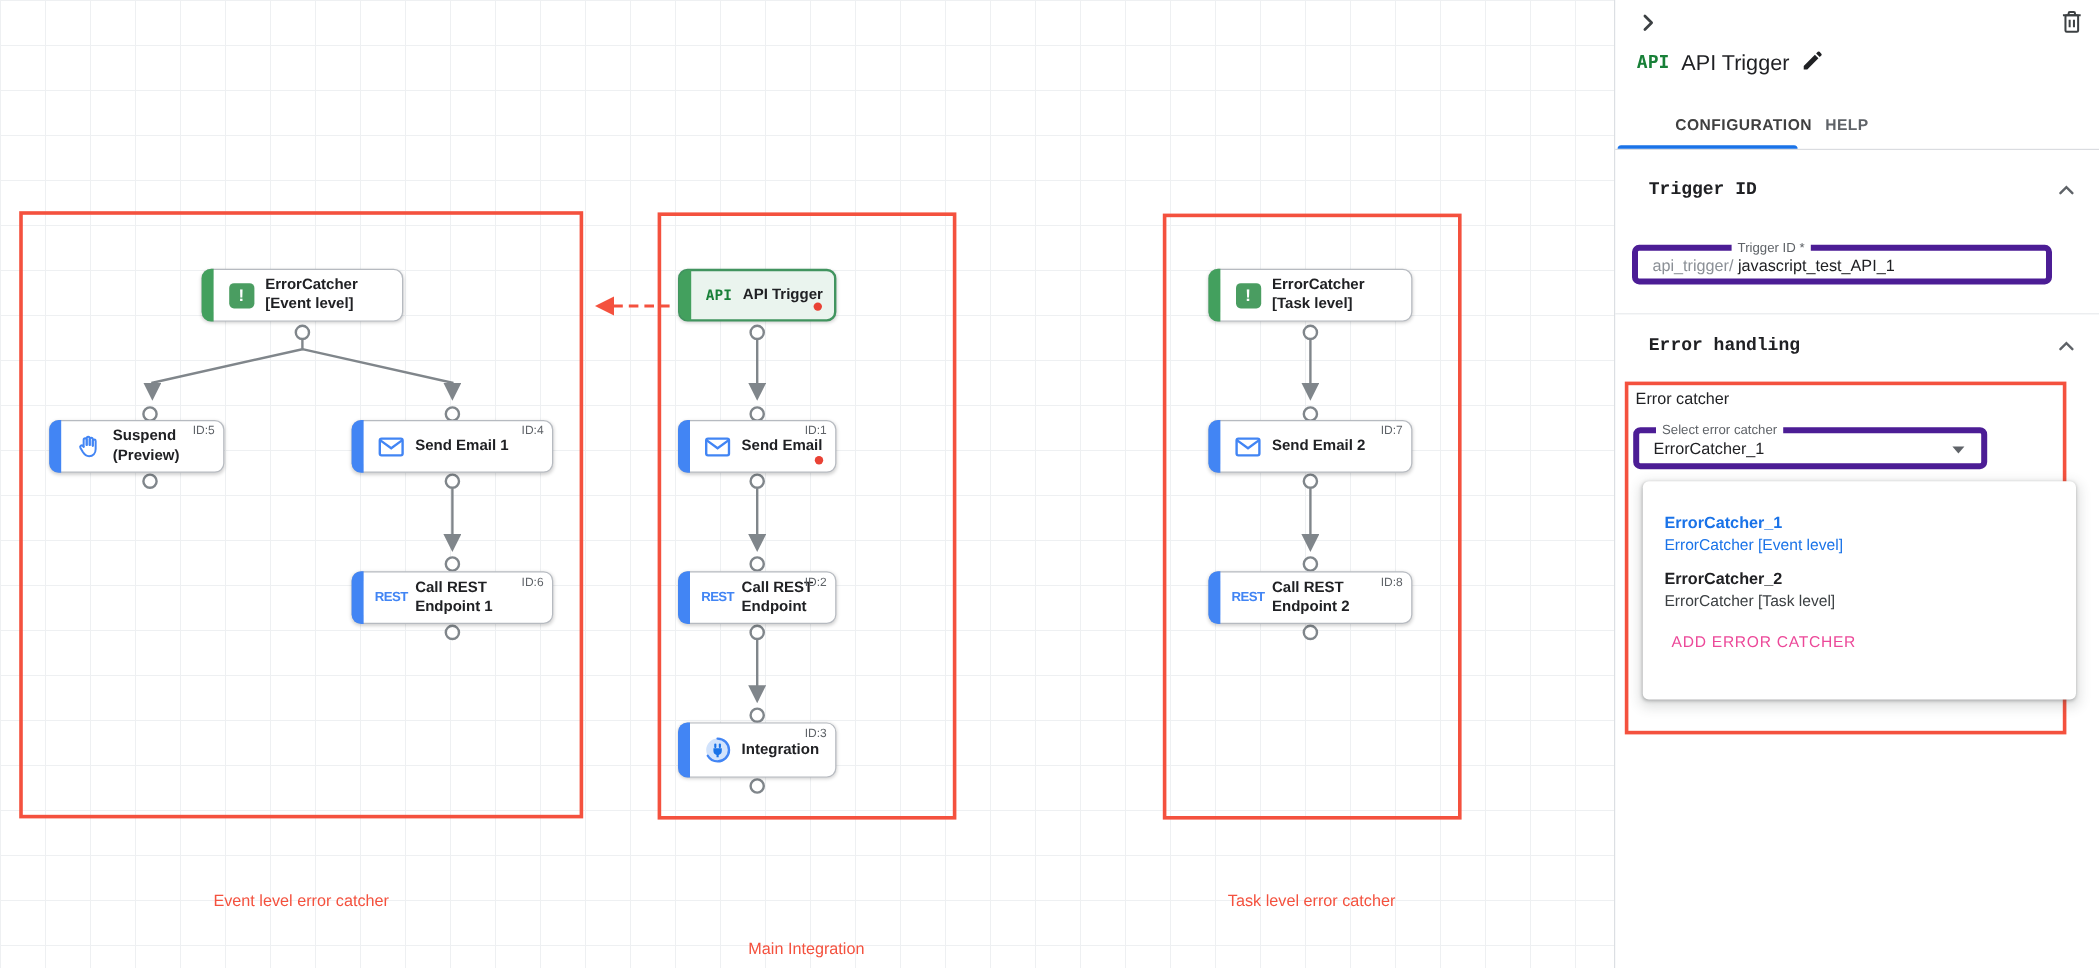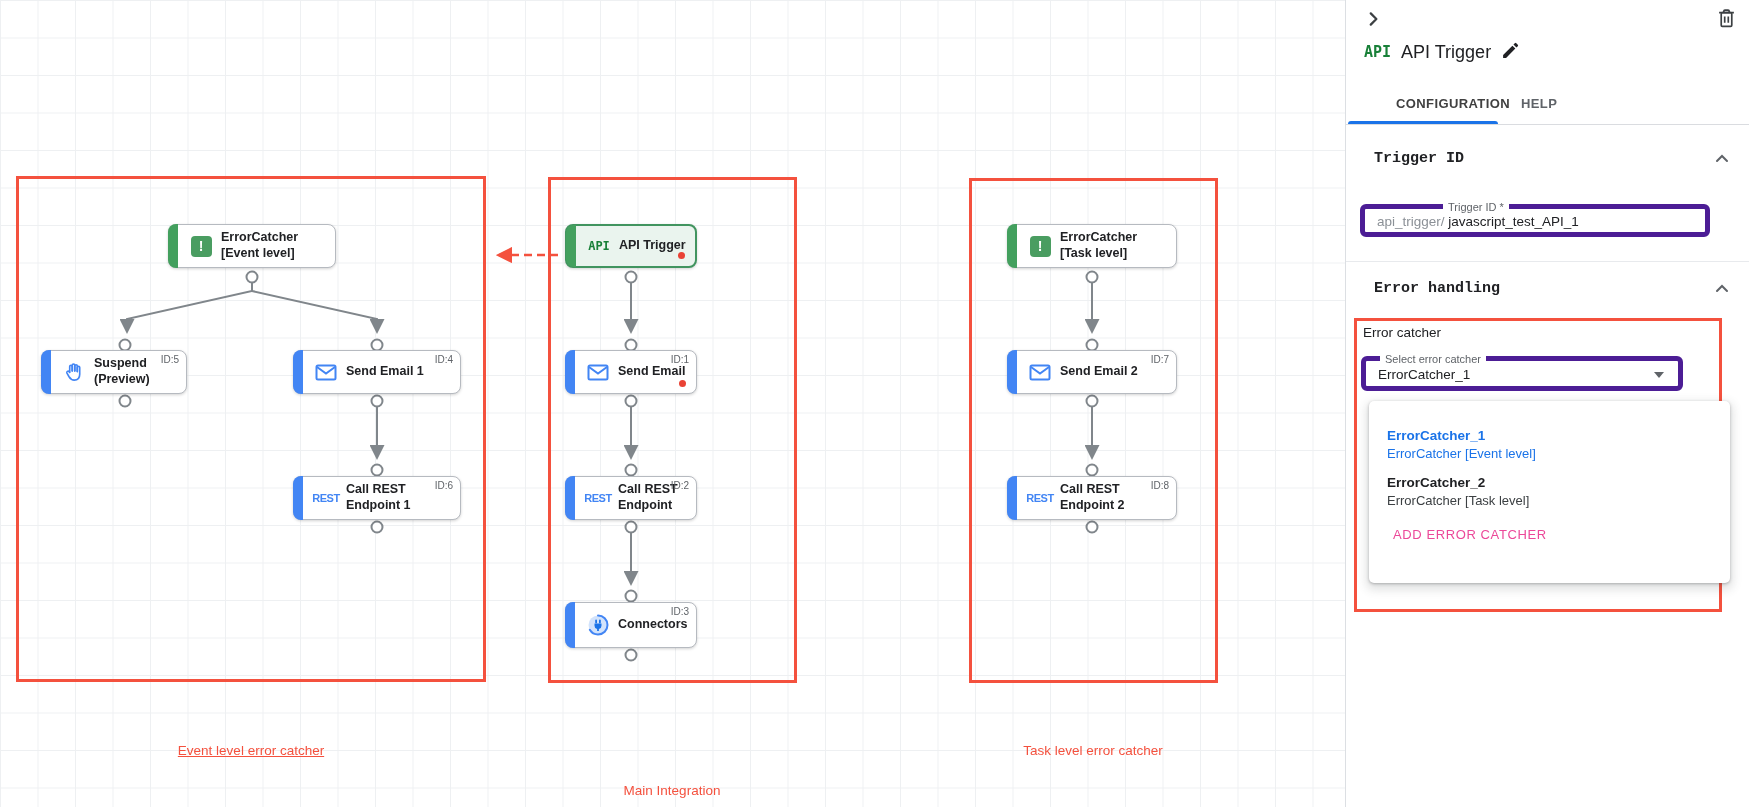--- a/index.html
+++ b/index.html
@@ -86,21 +86,21 @@
 </style>
 </head>
 <body>
 
 <div class="canvas">
 
   <div class="annot-rect" style="left:16px; top:176px; width:470px; height:506px;"></div>
   <div class="annot-rect" style="left:548px; top:177px; width:249px; height:506px;"></div>
   <div class="annot-rect" style="left:969px; top:178px; width:249px; height:505px;"></div>
 
-  <div class="annot-caption" style="left:251px; top:743px;text-decoration:underline;">Event level error catcher</div>
+  <div class="annot-caption" style="left:251px; top:743px;">Event level error catcher</div>
   <div class="annot-caption" style="left:672px; top:743px;margin-top:40px;">Main Integration</div>
   <div class="annot-caption" style="left:1093px; top:743px;">Task level error catcher</div>
 
   <svg class="overlay" width="1345" height="807">
     <defs>
       <marker id="ag" viewBox="0 0 10 10" refX="8" refY="5" markerWidth="7.5" markerHeight="7.5" orient="auto">
         <path d="M0,0 L10,5 L0,10 z" fill="#80868b"></path>
       </marker>
       <marker id="ar" viewBox="0 0 10 10" refX="8" refY="5" markerWidth="6.5" markerHeight="6.5" orient="auto">
         <path d="M0,0 L10,5 L0,10 z" fill="#f4513e"></path>
@@ -218,21 +218,21 @@
     <span class="bar bar-blue"></span>
     <span class="nicon">
       <svg width="24" height="24" viewBox="0 0 24 24">
         <circle cx="12" cy="12" r="9.5" fill="#d2e3fc"></circle>
         <path d="M12 2.5 a9.5 9.5 0 0 1 0 19 a9.5 9.5 0 0 1 -8.2-4.7" fill="none" stroke="#4285f4" stroke-width="2" stroke-linecap="round"></path>
         <rect x="9.2" y="6.5" width="1.8" height="4" rx="0.9" fill="#1a73e8"></rect>
         <rect x="13" y="6.5" width="1.8" height="4" rx="0.9" fill="#1a73e8"></rect>
         <path d="M8.5 10.5 h7 v2.2 a3.5 3.5 0 0 1 -2.6 3.4 V18 h-1.8 v-1.9 a3.5 3.5 0 0 1 -2.6 -3.4 z" fill="#1a73e8"></path>
       </svg>
       </span>
-    <span class="nlabel">Connectors</span>
+    <span class="nlabel">Integration</span>
     <span class="nid">ID:3</span>
   </div>
 
   <div class="node" style="left:1007px; top:224px; width:170px; height:44px;">
     <span class="bar bar-green"></span>
     <span class="nicon">
       <span class="ec-badge">!</span>
       </span>
     <span class="nlabel">ErrorCatcher [Task level]</span>
   </div>
@@ -312,21 +312,21 @@
   <button class="icon-btn chev" style="top:282px;">
     <svg width="16" height="14" viewBox="0 0 16 14" fill="none" stroke="#5f6368" stroke-width="2" stroke-linecap="round">
       <path d="M3 9 L8 4 L13 9"></path>
       </svg>
   </button>
 
   <div class="annot-rect-panel"></div>
 
   <div class="ec-label">Error catcher</div>
 
-  <div class="outlined-field" style="left:15px; top:356px; width:322px; height:35px;">
+  <div class="outlined-field" style="left:15px; top:356px; width:295px; height:35px;">
     <span class="notch" style="left:14px;">Select error catcher</span>
     <span class="field-text value">ErrorCatcher_1</span>
     <span class="dd-arrow"></span>
   </div>
 
   <div class="menu">
     <div class="menu-item">
       <div class="mi-name blue">ErrorCatcher_1</div>
       <div class="mi-desc blue">ErrorCatcher [Event level]</div>
     </div>

